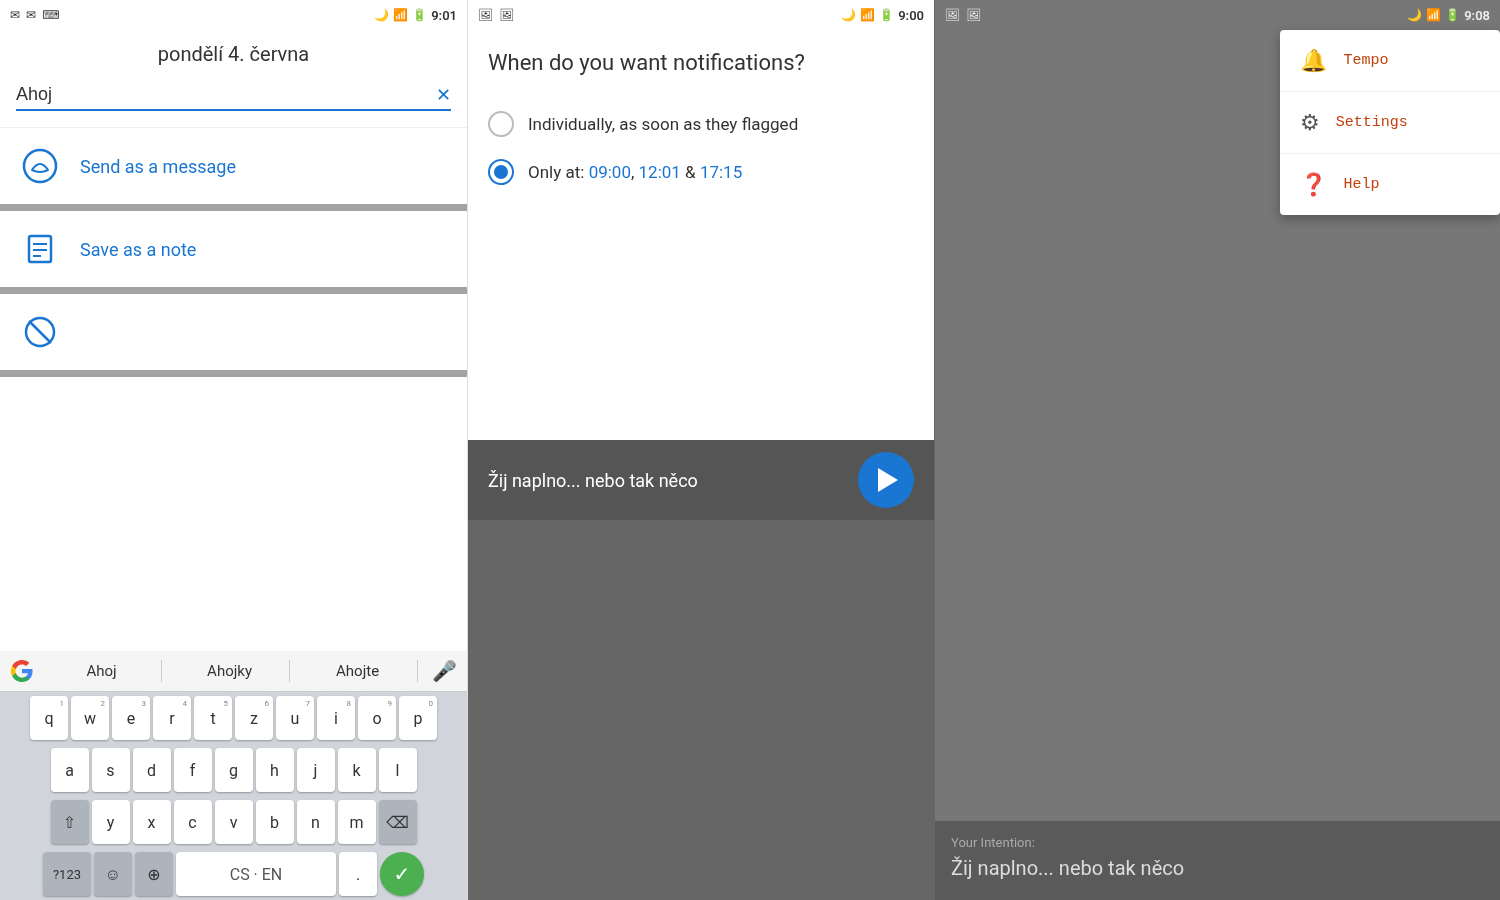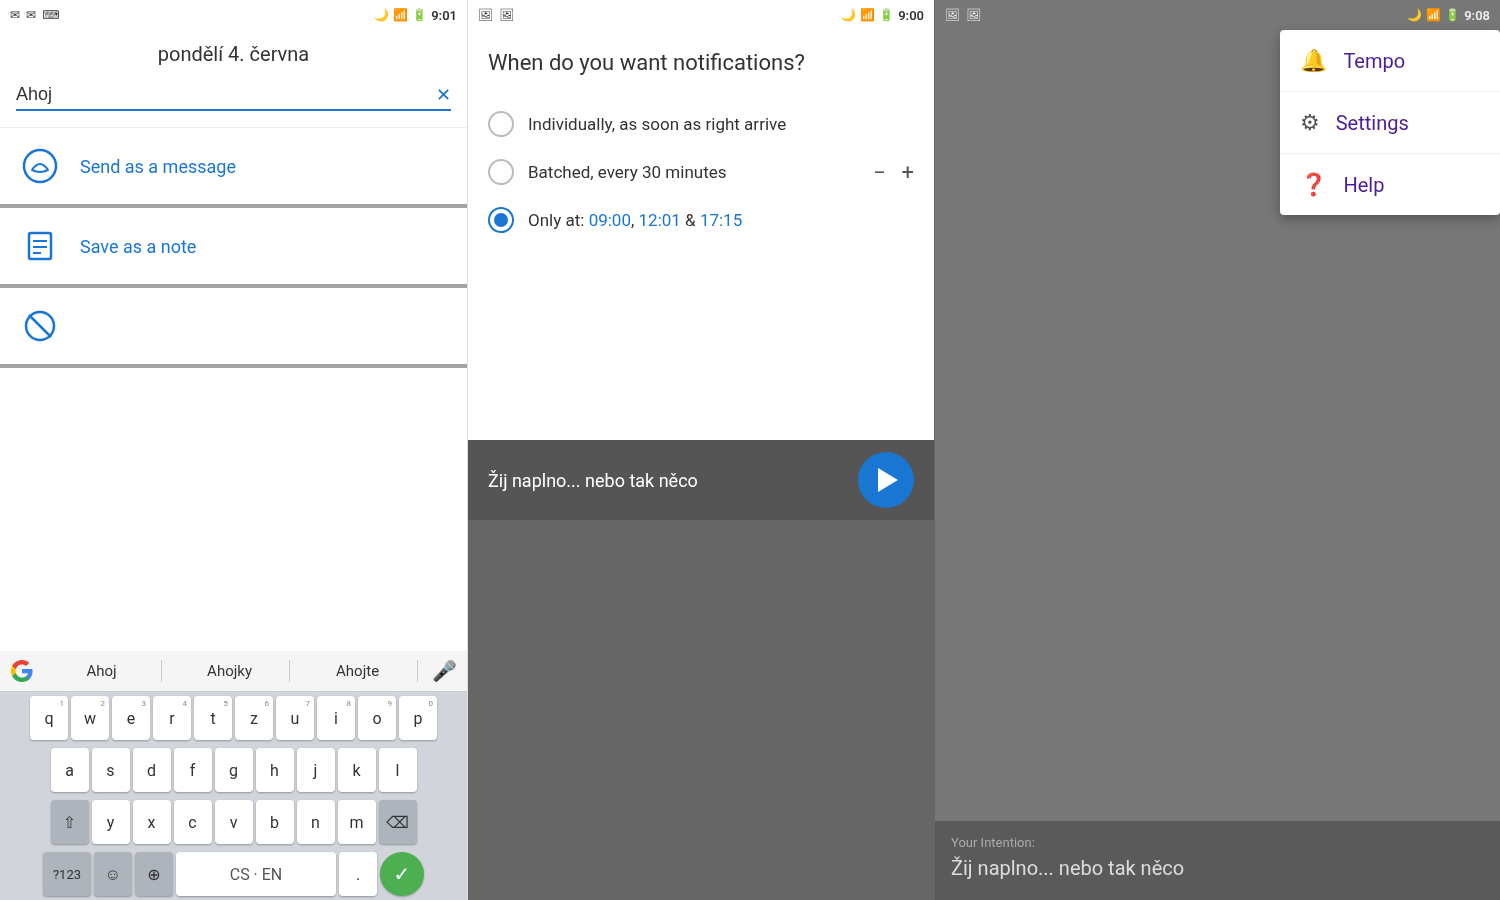--- a/index.html
+++ b/index.html
@@ -71,21 +71,21 @@
 
     .action-list {
       margin: 10px 0;
       display: flex;
       flex-direction: column;
     }
     .action-item {
       display: flex;
       align-items: center;
       padding: 18px 20px;
-      border-bottom: 4px solid #a3a3a3;
+      border-bottom: 7px solid #a3a3a3;
       cursor: pointer;
       gap: 20px;
     }
     .action-item:first-child { border-top: 1px solid #eee; }
     .action-icon {
       width: 40px;
       height: 40px;
       display: flex;
       align-items: center;
       justify-content: center;
@@ -346,22 +346,23 @@
       gap: 16px;
       cursor: pointer;
       border-bottom: 1px solid #f0f0f0;
     }
     .dropdown-item:last-child { border-bottom: none; }
     .dropdown-item-icon {
       font-size: 22px;
       color: #555;
     }
     .dropdown-item-label {
-      font-size: 20px;
-      color: #4c1d95;
+      font-size: 15px;
+      color: #c2410c;
+      font-family: Liberation Mono, monospace;
     }
 
     .intention-box {
       position: absolute;
       bottom: 0;
       left: 0;
       right: 0;
       background: #5a5a5a;
       padding: 14px 16px 20px;
     }
@@ -511,31 +512,23 @@
     <span>📶</span>
     <span>🔋</span>
     <span class="sb-time">9:00</span>
   </div>
 
   <div class="panel2-content">
     <div class="notification-title">When do you want notifications?</div>
 
     <div class="radio-option">
       <div class="radio-circle"></div>
-      <span class="radio-label">Individually, as soon as right arrive</span>
-    </div>
-
-    <div class="radio-option">
-      <div class="radio-circle"></div>
-      <span class="radio-label">Batched, every 30 minutes</span>
-      <div class="radio-controls">
-        <span class="ctrl-btn">−</span>
-        <span class="ctrl-btn">+</span>
-      </div>
-    </div>
+      <span class="radio-label">Individually, as soon as they flagged</span>
+    </div>
+
 
     <div class="radio-option">
       <div class="radio-circle selected"></div>
       <span class="radio-label">
         Only at: <span class="time-highlight">09:00</span>,
         <span class="time-highlight">12:01</span> &amp;
         <span class="time-highlight">17:15</span>
       </span>
     </div>
 

